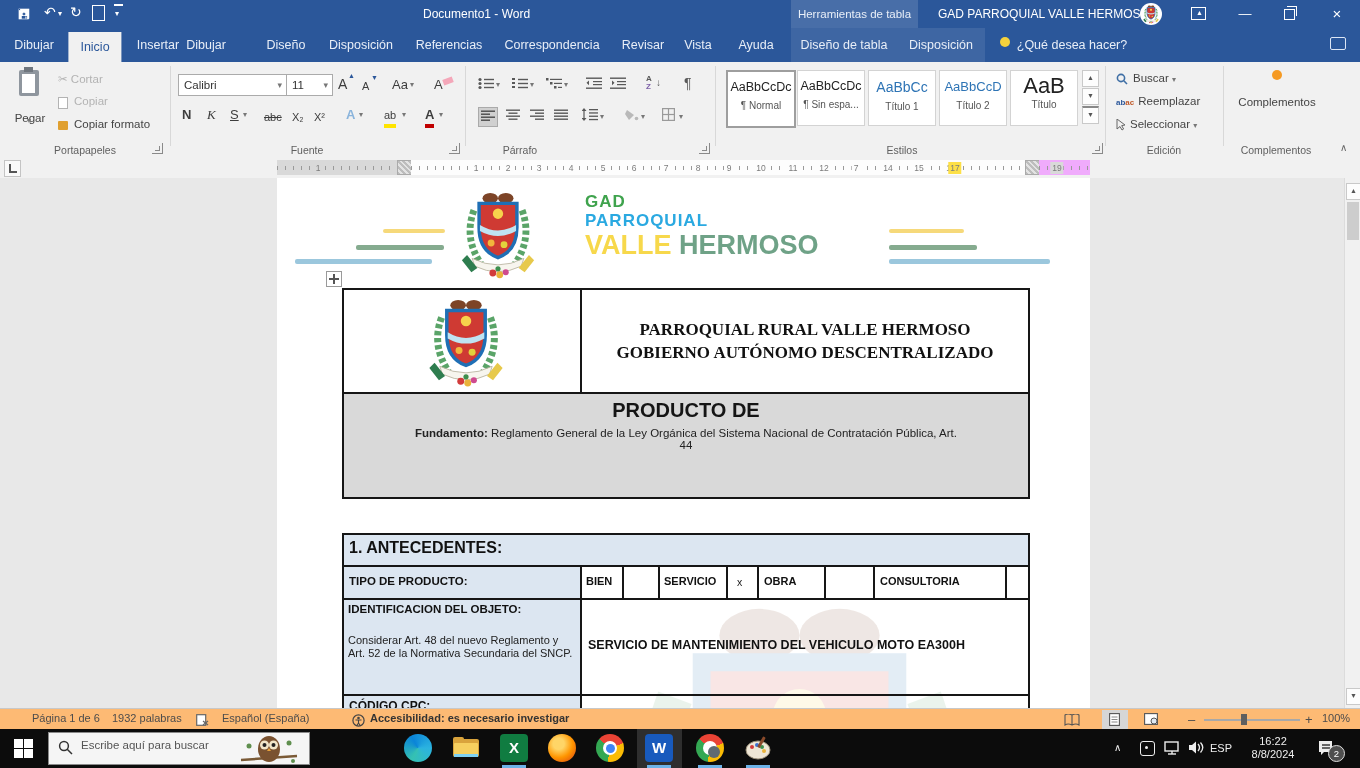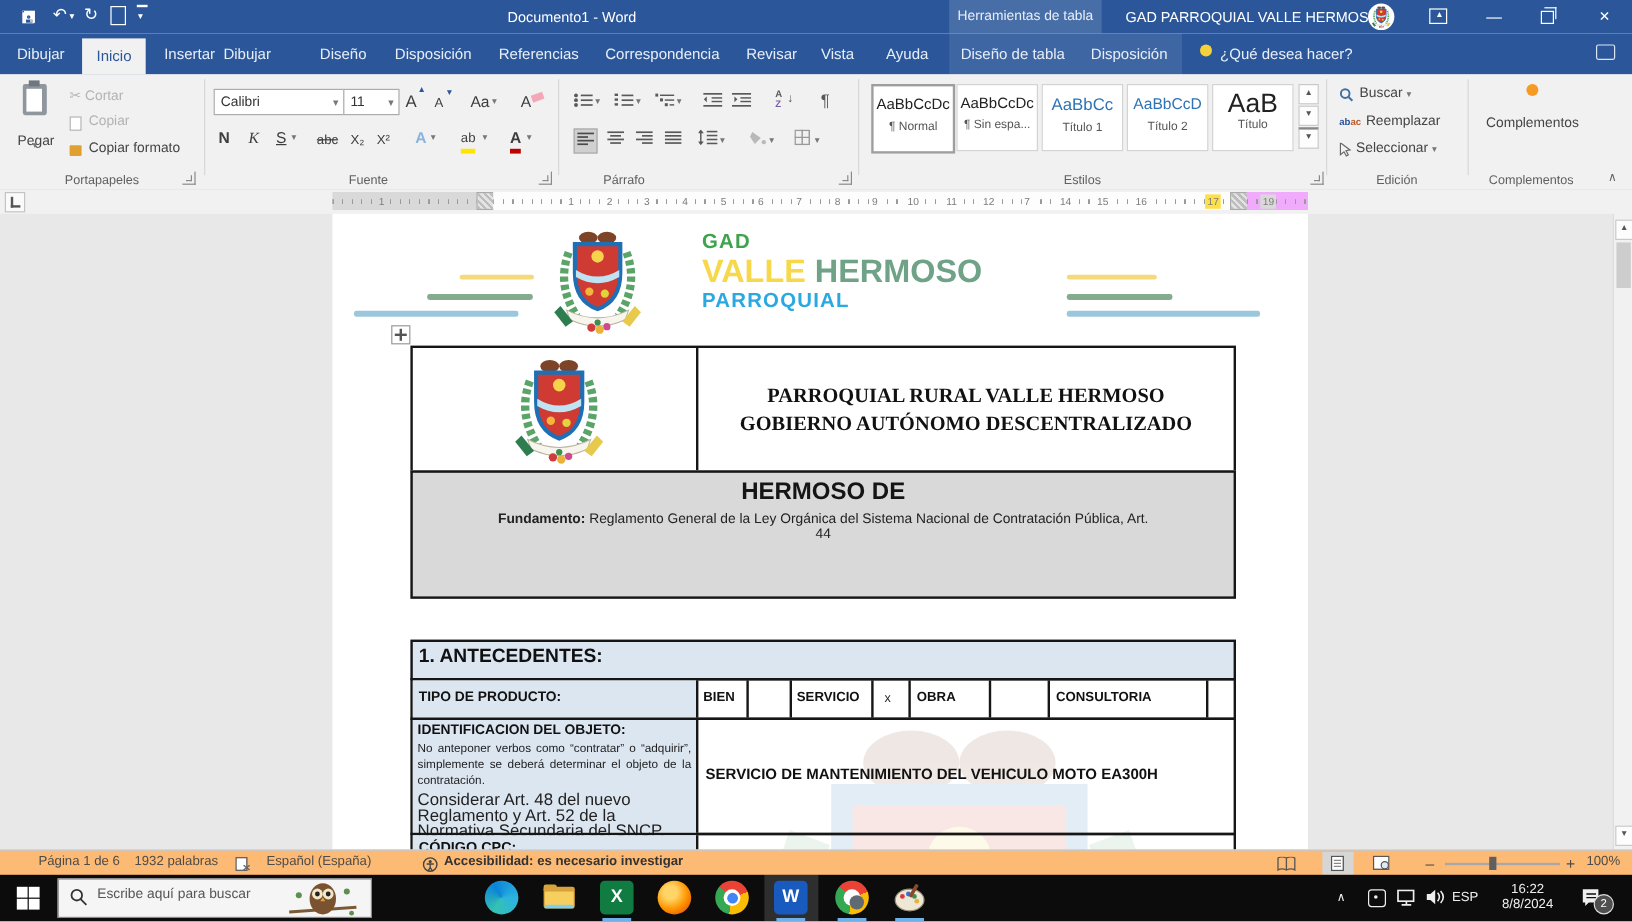--- a/index.html
+++ b/index.html
@@ -360,21 +360,21 @@
     <span class="rnum" style="left:255px;background:#fdfdfd">7</span>
     <span class="rnum" style="left:287px;background:#fdfdfd">8</span>
     <span class="rnum" style="left:318px;background:#fdfdfd">9</span>
     <span class="rnum" style="left:350px;background:#fdfdfd">10</span>
     <span class="rnum" style="left:382px;background:#fdfdfd">11</span>
     <span class="rnum" style="left:413px;background:#fdfdfd">12</span>
     <span class="rnum" style="left:445px;background:#fdfdfd">7</span>
     <span class="rnum" style="left:477px;background:#fdfdfd">14</span>
     <span class="rnum" style="left:508px;background:#fdfdfd">15</span>
     <span class="rnum" style="left:540px;background:#fdfdfd">16</span>
-    <span class="rnum" style="left:600px;background:#fde047">17</span>
+    <span class="rnum" style="left:544px;background:#fde047">17</span>
   </div>
   <div class="abs ruler-seg hatch" style="left:1025px;width:14px;height:13px"></div>
   <div class="abs ruler-seg" style="left:1039px;width:51px;background:#f0abfc">
       <span class="ticks"></span>
       <span class="rnum" style="left:18px;background:#d9d9d9">19</span>
     </div>
 </div>
 
 <div class="abs docarea">
   <div class="page">
@@ -383,22 +383,22 @@
     <div class="hline" style="left:79px;top:67px;width:88px;background:#85ab8f"></div>
     <div class="hline" style="left:106px;top:51px;width:62px;height:4px;background:#f6d97a"></div>
     <div class="hline" style="left:612px;top:51px;width:75px;height:4px;background:#f6d97a"></div>
     <div class="hline" style="left:612px;top:67px;width:88px;background:#85ab8f"></div>
     <div class="hline" style="left:612px;top:81px;width:161px;background:#9bc7dd"></div>
     <div class="abs" style="left:178px;top:8px"><svg width="86" height="95" viewBox="0 0 100 110">
           <use href="#crest"></use>
         </svg></div>
     <div class="abs" style="left:308px;top:14px;font-weight:bold;line-height:19px">
       <div style="font-size:17px;color:#3fa34d;letter-spacing:1px">GAD</div>
+      <div style="font-size:17px;color:#2aa9e1;letter-spacing:1px">PARROQUIAL</div>
       <div style="font-size:27px;line-height:30px"><span style="color:#f7d84b">VALLE</span> <span style="color:#6fa287">HERMOSO</span></div>
-      <div style="font-size:17px;color:#2aa9e1;letter-spacing:1px">PARROQUIAL</div>
     </div>
 
     <div class="abs" style="left:49px;top:93px;width:14px;height:14px;background:#fff;border:1px solid #9a9a9a">
         <span class="abs" style="left:6px;top:2px;width:2px;height:10px;background:#555"></span>
         <span class="abs" style="left:2px;top:6px;width:10px;height:2px;background:#555"></span>
       </div>
 
     <div class="abs wm" style="left:300px;top:395px"><svg width="445" height="490" viewBox="0 0 100 110">
           <use href="#crest"></use>
         </svg></div>
@@ -408,21 +408,21 @@
       <div class="abs" style="left:78px;top:3px"><svg width="88" height="96" viewBox="0 0 100 110">
             <use href="#crest"></use>
           </svg></div>
       <div class="abs" style="left:238px;right:0;top:28px;text-align:center;font-family:'Liberation Serif',serif;font-weight:bold;font-size:17px;line-height:23px;color:#111">
         <div>PARROQUIAL RURAL VALLE HERMOSO</div>
         <div>GOBIERNO AUTÓNOMO DESCENTRALIZADO</div>
       </div>
     </div>
 
     <div class="trow" style="top:214px;height:107px;background:#d9d9d9;text-align:center">
-      <div style="margin-top:5px;font-size:20px;font-weight:bold;color:#151515">HERMOSO DE</div>
+      <div style="margin-top:5px;font-size:20px;font-weight:bold;color:#151515">PRODUCTO DE</div>
       <div style="margin-top:5px;font-size:11.5px;color:#222"><b>Fundamento:</b><span> Reglamento General de la Ley Orgánica del Sistema Nacional de Contratación Pública, Art.</span></div>
       <div style="font-size:11.5px;color:#222">44</div>
     </div>
 
     <div class="trow cellblue" style="top:355px;height:34px">
       <div style="margin:4px 0 0 5px;font-size:16px;font-weight:bold;color:#111">1. ANTECEDENTES:</div>
     </div>
     <div class="trow" style="top:387px;height:35px">
       <div class="abs cellblue" style="left:0;top:0;bottom:0;width:236px"></div>
       <span class="cdiv" style="left:236px"></span>
@@ -438,22 +438,21 @@
       <span class="abs doc-b" style="left:320px;top:8px;font-size:11px">SERVICIO</span>
       <span class="abs" style="left:393px;top:9px;font-size:10.5px">x</span>
       <span class="abs doc-b" style="left:420px;top:8px;font-size:11px">OBRA</span>
       <span class="abs doc-b" style="left:536px;top:8px;font-size:11px">CONSULTORIA</span>
     </div>
     <div class="trow" style="top:420px;height:98px">
       <div class="abs cellblue" style="left:0;top:0;bottom:0;width:236px"></div>
       <span class="cdiv" style="left:236px"></span>
       <div class="abs" style="left:4px;top:3px;width:228px">
         <div class="doc-b" style="font-size:11.5px">IDENTIFICACION DEL OBJETO:</div>
-        <div style="font-size:9.8px;line-height:13px;text-align:justify;margin-top:3px;color:#222">No anteponer verbos como “contratar” o “adquirir”, simplemente se deberá determinar el objeto de la contratación.</div>
-        <div style="font-size:14px;line-height:13px;margin-top:3px;color:#222">Considerar Art. 48 del nuevo Reglamento y Art. 52 de la Normativa Secundaria del SNCP.</div>
+        <div style="font-size:11px;line-height:13px;margin-top:19px;color:#222">Considerar Art. 48 del nuevo Reglamento y Art. 52 de la Normativa Secundaria del SNCP.</div>
       </div>
       <div class="abs doc-b" style="left:244px;right:6px;top:38px;font-size:12.5px">SERVICIO DE MANTENIMIENTO DEL VEHICULO MOTO EA300H</div>
     </div>
     <div class="trow" style="top:516px;height:40px">
       <div class="abs cellblue" style="left:0;top:0;bottom:0;width:236px"></div>
       <span class="cdiv" style="left:236px"></span>
       <span class="abs doc-b" style="left:5px;top:3px;font-size:12px">CÓDIGO CPC:</span>
     </div>
   </div>
 

